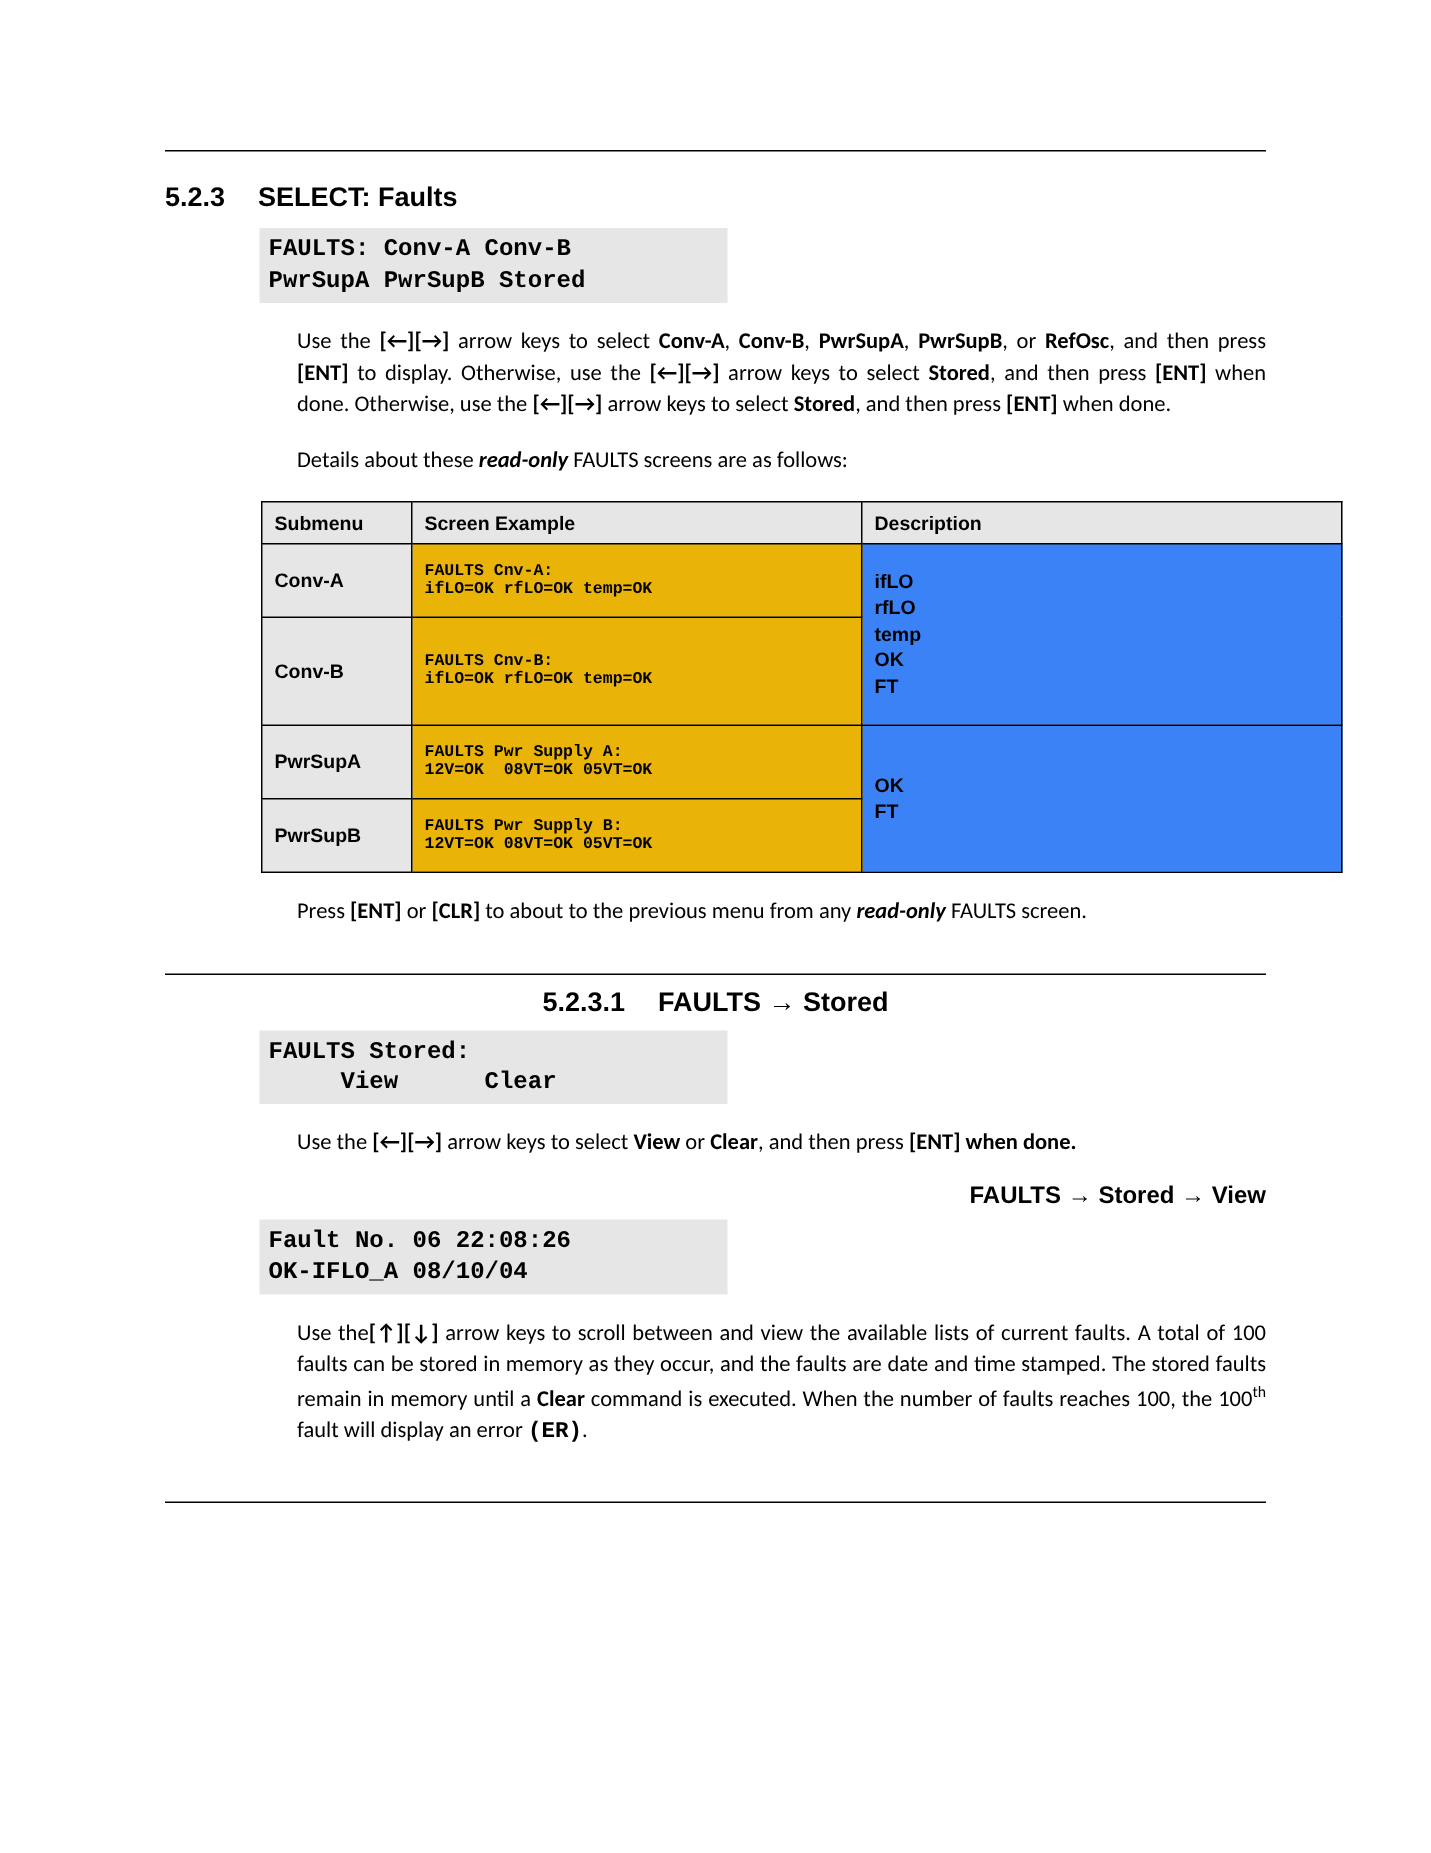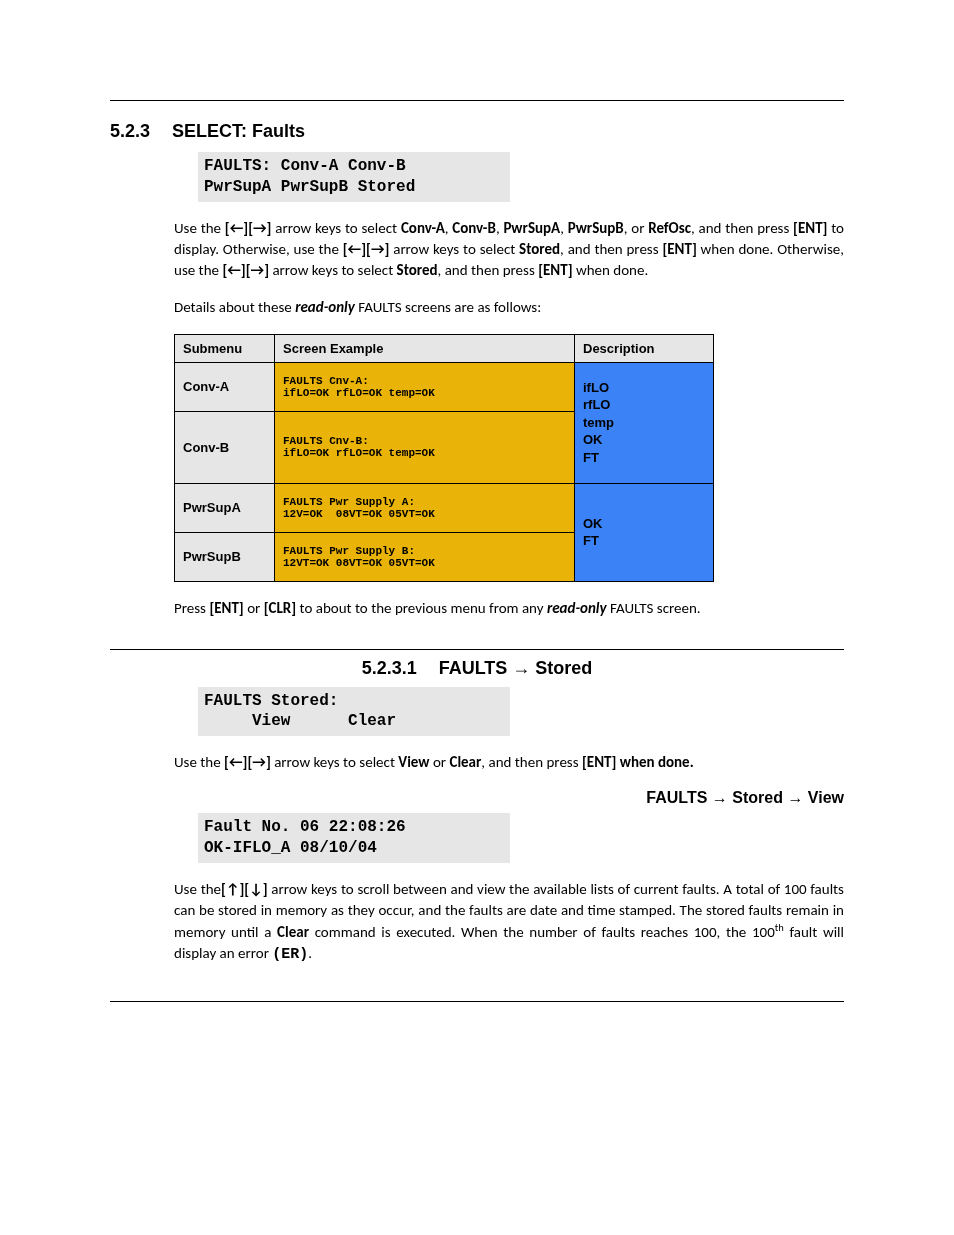--- a/index.html
+++ b/index.html
@@ -34,43 +34,43 @@
   h3.subsection .secnum { display:inline-block; margin-right: 22px; }
 
   .screenbox {
     background: #e6e6e6;
     font-family: "Courier New", monospace;
     font-weight: bold;
     font-size: 16px;
     white-space: pre;
     line-height: 1.3;
     padding: 4px 6px;
-    margin: 2px 0 16px 88px;
+    margin: 2px 0 16px 63px;
     display: inline-block;
     min-width: 300px;
   }
 
   p.body {
-    margin: 0 0 16px 64px;
+    margin: 0 0 16px 88px;
     line-height: 1.4;
     text-align: justify;
   }
 
   p.subheading {
     font-family: Arial, Helvetica, sans-serif;
     font-weight: bold;
     font-size: 16px;
     margin: 12px 0 4px 64px;
     text-align: right;
   }
 
   table.screen-table {
     border-collapse: collapse;
     margin: 0 0 16px 64px;
-    width: 540px;
+    width: 721px;
     table-layout: fixed;
   }
   table.screen-table th, table.screen-table td {
     border: 1px solid #000;
     padding: 6px 8px;
     vertical-align: middle;
     font-family: Arial, Helvetica, sans-serif;
     font-size: 13px;
     font-weight: bold;
     text-align: left;

